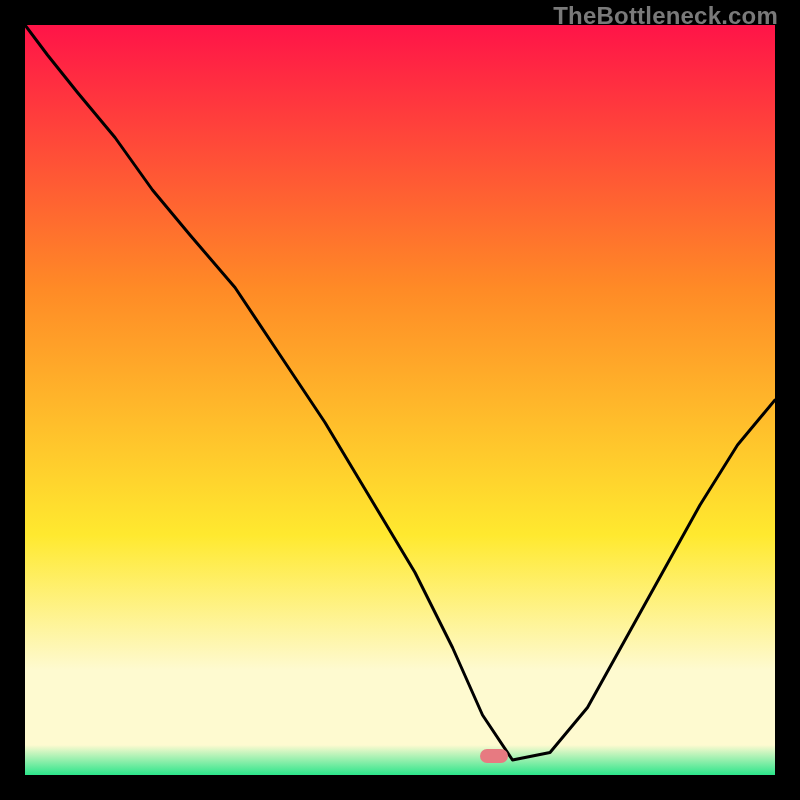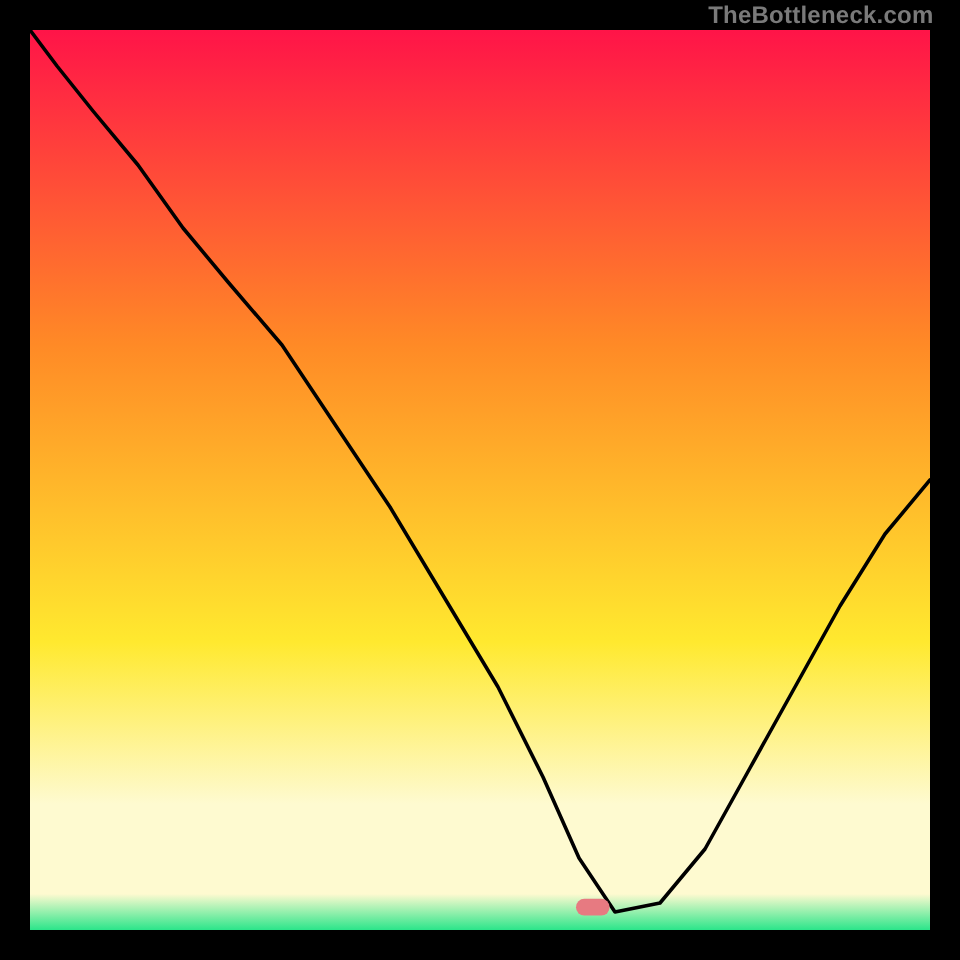--- a/index.html
+++ b/index.html
@@ -13,21 +13,21 @@
   .container {
     position: relative;
     width: 800px;
     height: 800px;
   }
   .watermark {
     position: absolute;
     top: 2px;
     right: 22px;
     font-family: Arial, Helvetica, sans-serif;
-    font-size: 20px;
+    font-size: 24px;
     font-weight: bold;
     color: #7a7a7a;
     letter-spacing: 0.2px;
     z-index: 5;
   }
   svg.plot {
     position: absolute;
     left: 25px;
     top: 25px;
     width: 750px;

